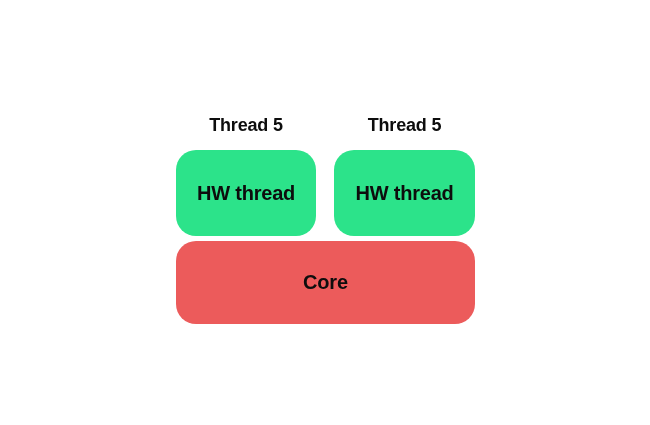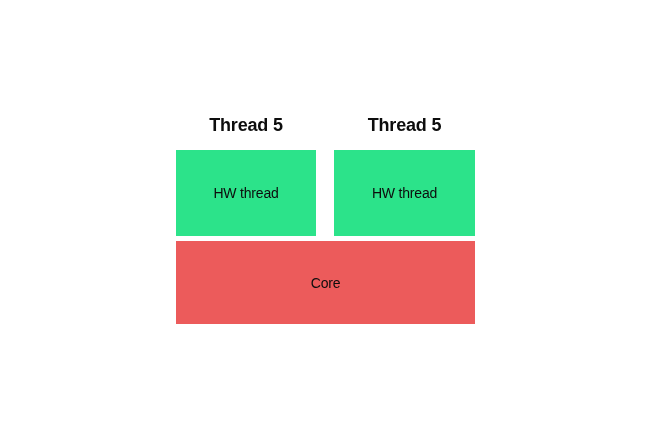--- a/index.html
+++ b/index.html
@@ -34,25 +34,26 @@
   }
   #thread-0-label { left: 176px; width: 140px; }
   #thread-1-label { left: 334px; width: 141px; }
 
   .box {
     position: absolute;
     display: flex;
     align-items: center;
     justify-content: center;
     box-sizing: border-box;
-    font-size: 14px;
-    font-weight: normal;
+    font-size: 20px;
+    font-weight: bold;
     color: #0d0d0d;
     letter-spacing: -0.2px;
     white-space: nowrap;
+    border-radius: 20px;
   }
   .hw-thread-box {
     top: 150px;
     height: 86px;
     background: #2CE38A;
   }
   #hw-thread-box-0 { left: 176px; width: 140px; }
   #hw-thread-box-1 { left: 334px; width: 141px; }
 
   #core-box {

